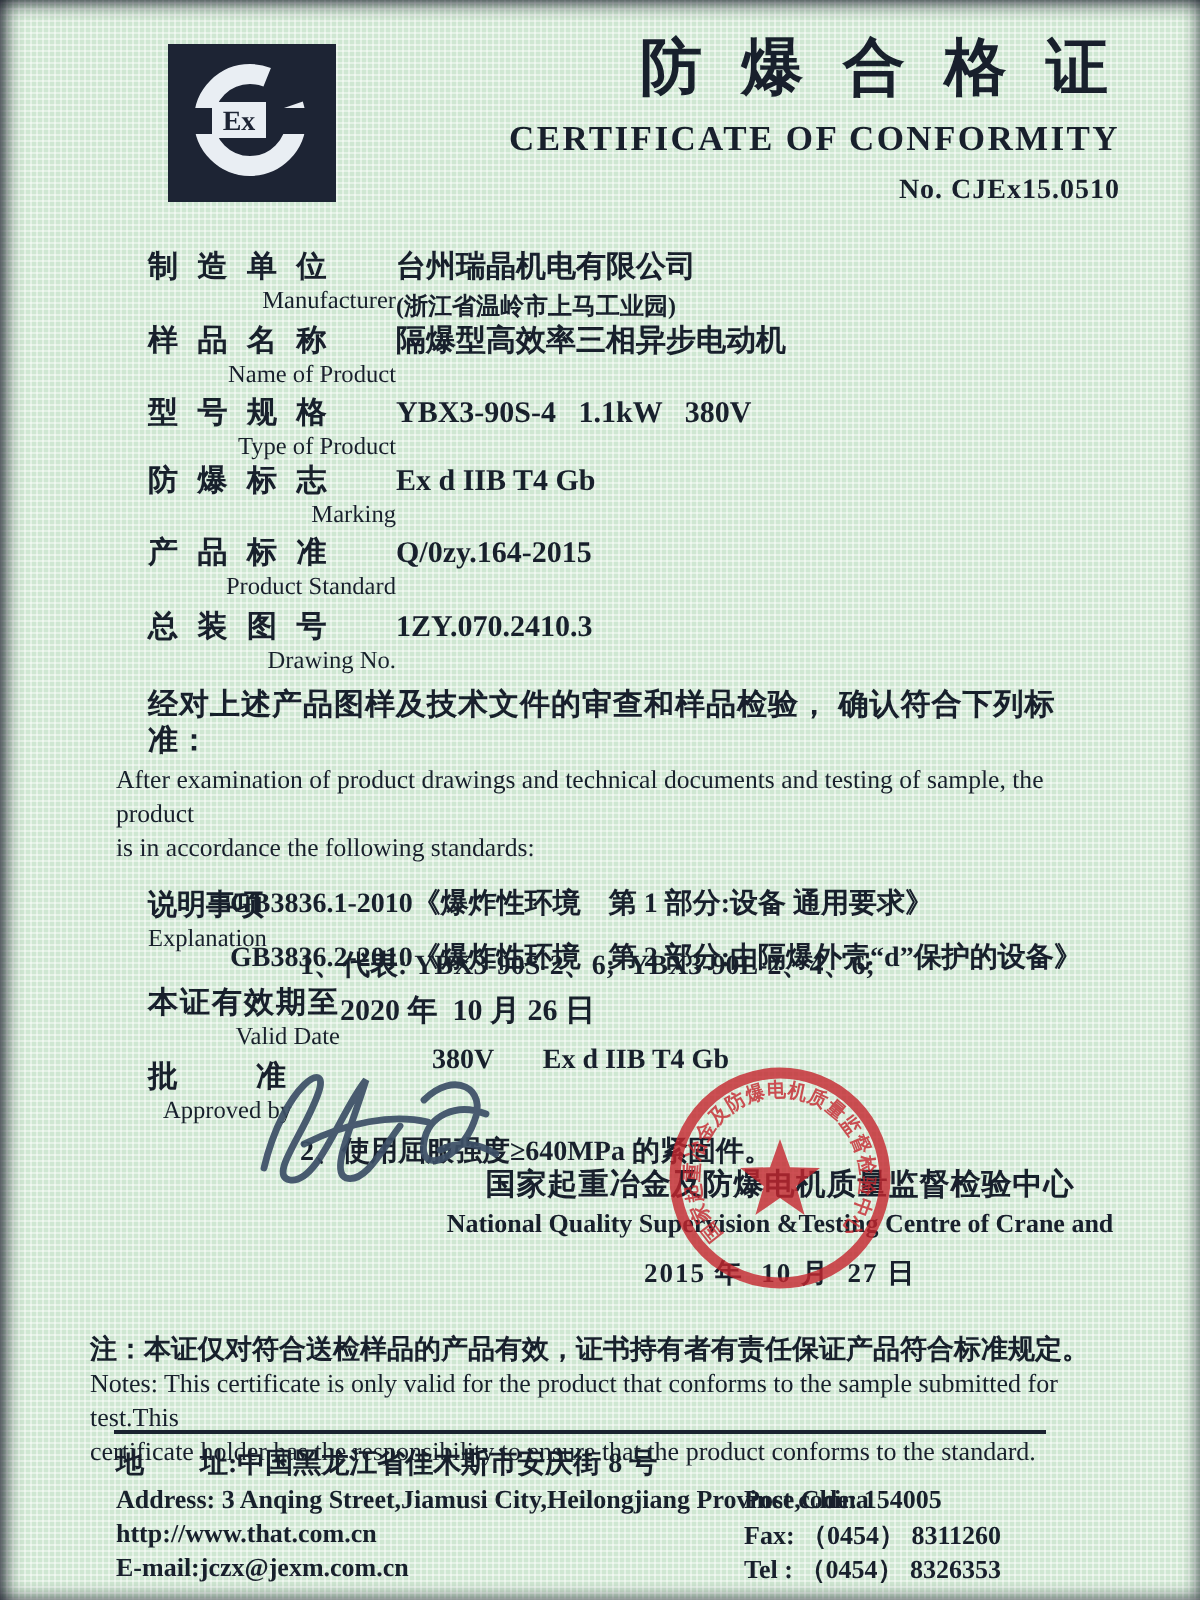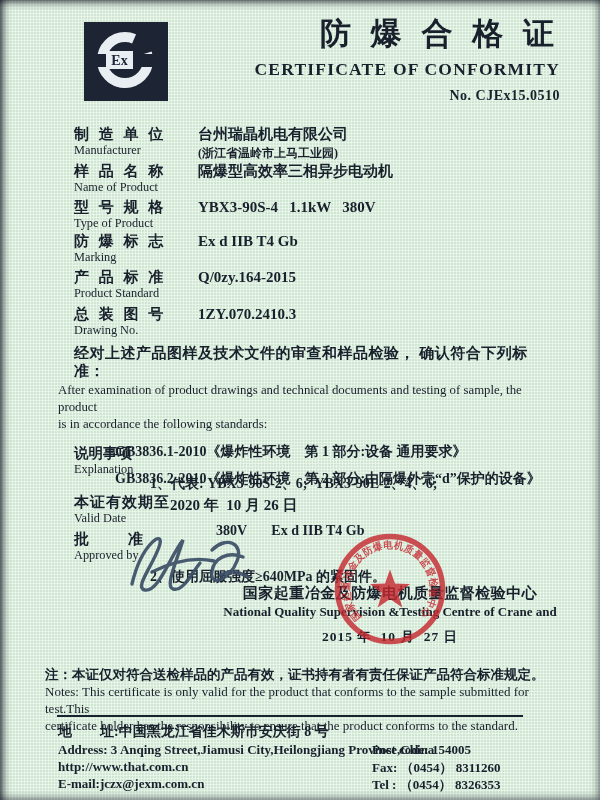--- a/index.html
+++ b/index.html
@@ -25,21 +25,21 @@
   
   .logo{left:84px;top:22px;width:84px;height:79px;}
   .titleblock{left:168px;top:16px;width:392px;text-align:right;}
   .title-cn{font-size:31px;font-weight:700;letter-spacing:6px;line-height:36px;white-space:pre;}
   .title-en{font-size:17.5px;letter-spacing:1.2px;margin-top:7px;font-weight:600;}
   .cert-no{font-size:14px;margin-top:8px;letter-spacing:.5px;font-weight:600;}
   
   .frow{left:74px;display:flex;align-items:flex-start;width:500px;}
   .flabel{width:124px;flex:0 0 124px;}
   .zh{font-size:15px;font-weight:700;letter-spacing:3px;line-height:16px;white-space:pre;}
-  .en{font-size:12.3px;line-height:14px;letter-spacing:0;margin-top:1px;}
+  .en{font-size:12.3px;line-height:14px;letter-spacing:0;margin-top:1px;text-align:right;}
   .fval{font-size:15px;font-weight:600;line-height:17px;white-space:pre;}
   .fval2{font-size:12px;font-weight:600;margin-top:2px;white-space:pre;}
   
   .statement{left:58px;top:344px;width:486px;}
   .st-cn{font-size:15px;font-weight:700;letter-spacing:.5px;padding-left:16px;line-height:18px;}
   .st-en{font-size:12.8px;line-height:17px;margin-top:2px;}
   .std-line{font-size:14px;font-weight:600;padding-left:57px;white-space:pre;}
   .std-1{margin-top:10px;}
   .std-2{margin-top:9px;}
   

